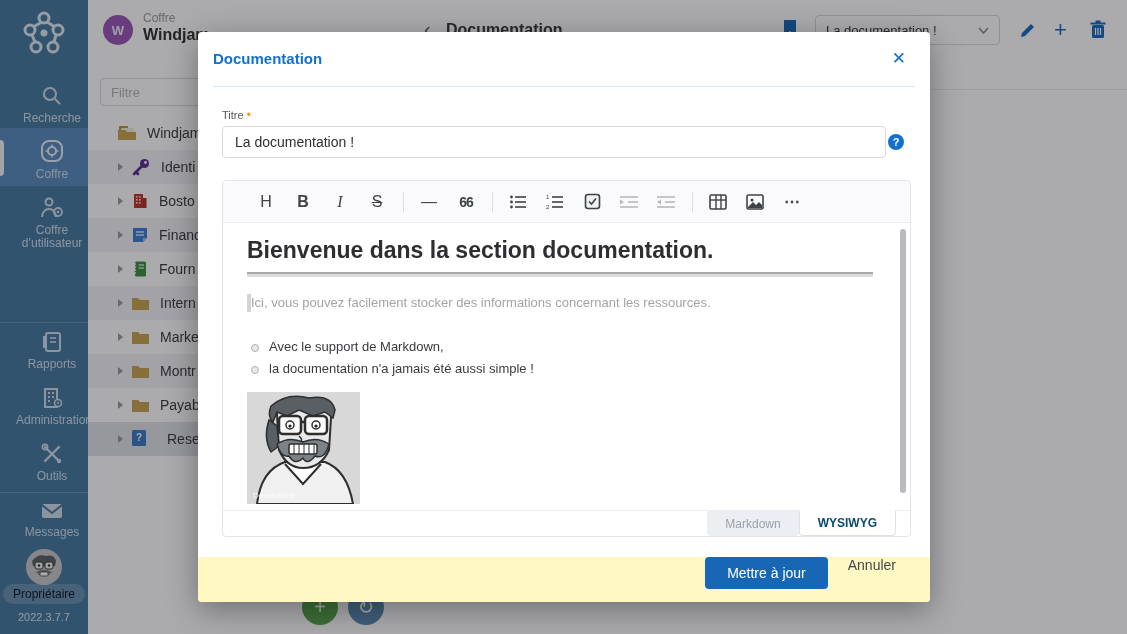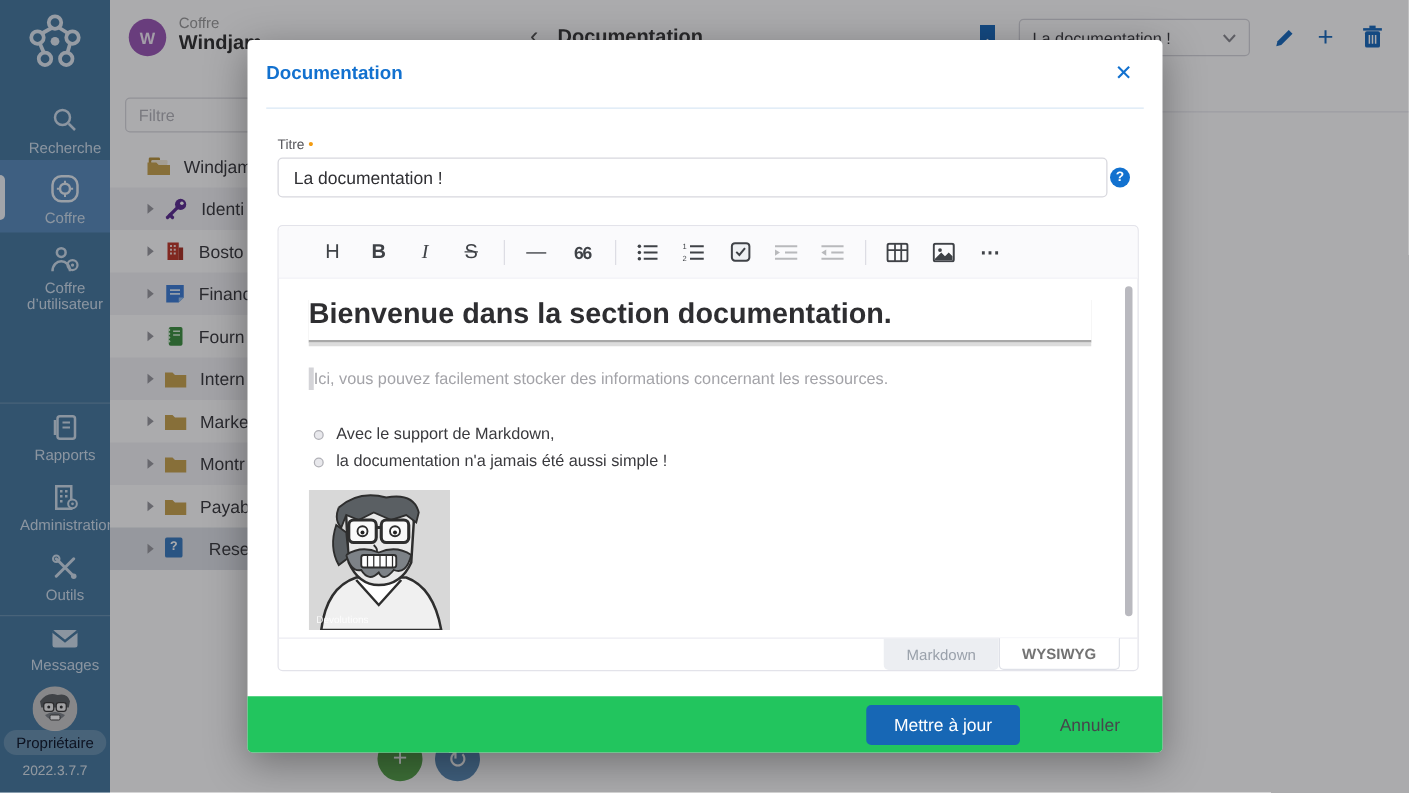--- a/index.html
+++ b/index.html
@@ -89,24 +89,24 @@
   .ed-list li::before { content:""; position:absolute; left:4px; top:8px; width:6px; height:6px;
     border-radius:50%; border:1.5px solid #b0b0b6; background:#e8e8ec; }
   .ed-img { margin-top:12px; width:113px; height:112px; display:block; }
   .ed-scroll { position:absolute; right:4px; top:6px; width:6px; height:264px; background:#b9b9bf; border-radius:3px; }
 
   .tabs { display:flex; justify-content:flex-end; align-items:stretch; height:26px;
     border-top:1px solid #ececf2; padding-right:14px; }
   .tab { padding:0 18px; font-size:12px; display:flex; align-items:center; border-radius:0 0 4px 4px; }
   .tab-md { background:#eceef2; color:#9aa1ab; }
   .tab-wy { background:#fff; border:1px solid #dfe1e8; border-top:1px solid #fff; margin-top:-1px;
-    color:#737373; font-weight:700; }
-
-  .m-footer { left:0; top:525px; width:732px; height:45px; background:#22c55e; border-radius:0 0 4px 4px;
-    display:flex; align-items:center; justify-content:flex-end; padding-right:34px; gap:32px; }
+    color:#0c4a6e; font-weight:700; }
+
+  .m-footer { left:0; top:525px; width:732px; height:45px; background:#fef9c3; border-radius:0 0 4px 4px;
+    display:flex; align-items:flex-start; justify-content:flex-end; padding-right:34px; gap:20px; }
   .btn-primary { background:#1767b5; color:#fff; border:none; border-radius:4px; padding:8px 22px;
     font-size:14px; font-family:"Liberation Sans",sans-serif; cursor:pointer; }
   .btn-ghost { background:none; border:none; color:#46464c; font-size:14px;
     font-family:"Liberation Sans",sans-serif; cursor:pointer; }
 </style>
 </head>
 <body>
 
 <div id="sidebar" class="abs">
   <div class="abs" style="left:22px; top:10px;">

